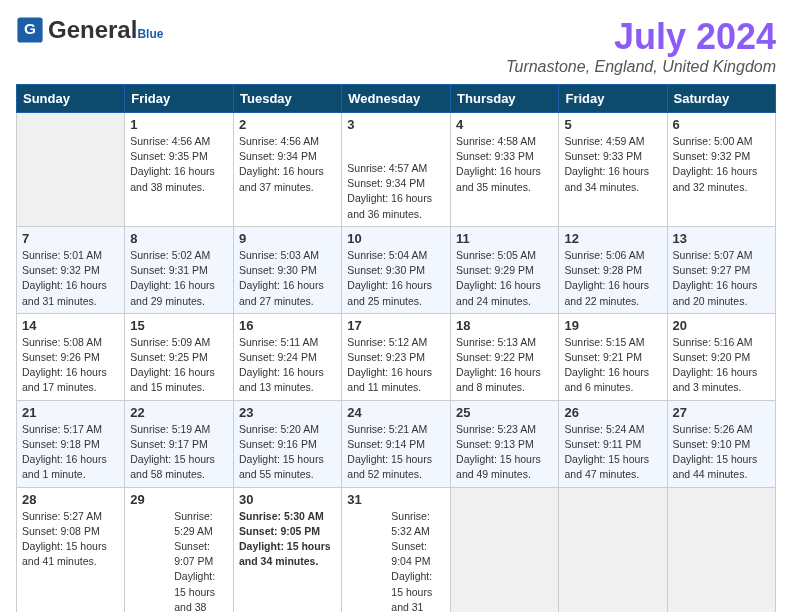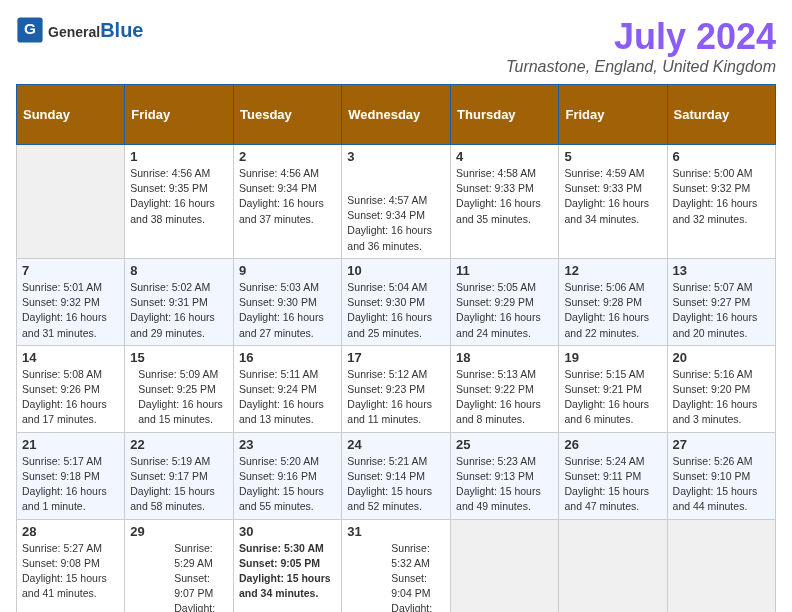--- a/index.html
+++ b/index.html
@@ -37,24 +37,24 @@
       font-size: 16px;
       color: #555;
       font-style: italic;
     }
     .calendar {
       width: 100%;
       border-collapse: collapse;
       font-size: 11px;
     }
     .calendar thead th {
-      background: #a16207;
+      background: #0c4a6e;
       color: #fff;
       text-align: left;
-      padding: 22px 6px;
+      padding: 6px 6px;
       font-size: 13px;
       font-weight: bold;
       border: 1px solid #1a5fa8;
     }
     .calendar tbody td {
       border: 1px solid #ccc;
       vertical-align: top;
       padding: 4px 5px;
       width: 109px;
       min-height: 80px;
@@ -87,21 +87,21 @@
 <body>
 
 <div class="header">
   <div class="logo">
     <svg class="logo-icon" viewBox="0 0 40 40" xmlns="http://www.w3.org/2000/svg">
       <rect x="2" y="2" width="36" height="36" rx="4" fill="#1a5fa8"></rect>
       <text x="20" y="26" text-anchor="middle" fill="white" font-size="22" font-weight="bold" font-family="Arial">G</text>
     </svg>
     <div>
       <div>
-        <span style="font-size:14px;font-weight:bold;color:#333;text-align:center;">General</span><span style="font-size:20px;font-weight:bold;color:#1a5fa8;">Blue</span>
+        <span style="font-size:24px;font-weight:bold;color:#333;text-align:center;">General</span><span style="font-size:12px;font-weight:bold;color:#1a5fa8;">Blue</span>
       </div>
     </div>
   </div>
   <div class="title-block">
     <div class="month-title">July 2024</div>
     <div class="location">Turnastone, England, United Kingdom</div>
   </div>
 </div>
 
 <table class="calendar">
@@ -216,21 +216,21 @@
       <tr>
         <td>
           <div class="day-number">14</div>
           <div class="cell-text" style="white-space: pre-line;">Sunrise: 5:08 AM
 Sunset: 9:26 PM
 Daylight: 16 hours
 and 17 minutes.</div>
         </td>
         <td>
           <div class="day-number">15</div>
-          <div class="cell-text" style="white-space: pre-line; margin-left: 8px;">Sunrise: 5:09 AM
+          <div class="cell-text" style="white-space: pre-line;">Sunrise: 5:09 AM
 Sunset: 9:25 PM
 Daylight: 16 hours
 and 15 minutes.</div>
         </td>
         <td>
           <div class="day-number">16</div>
           <div class="cell-text" style="white-space: pre-line;">Sunrise: 5:11 AM
 Sunset: 9:24 PM
 Daylight: 16 hours
 and 13 minutes.</div>

